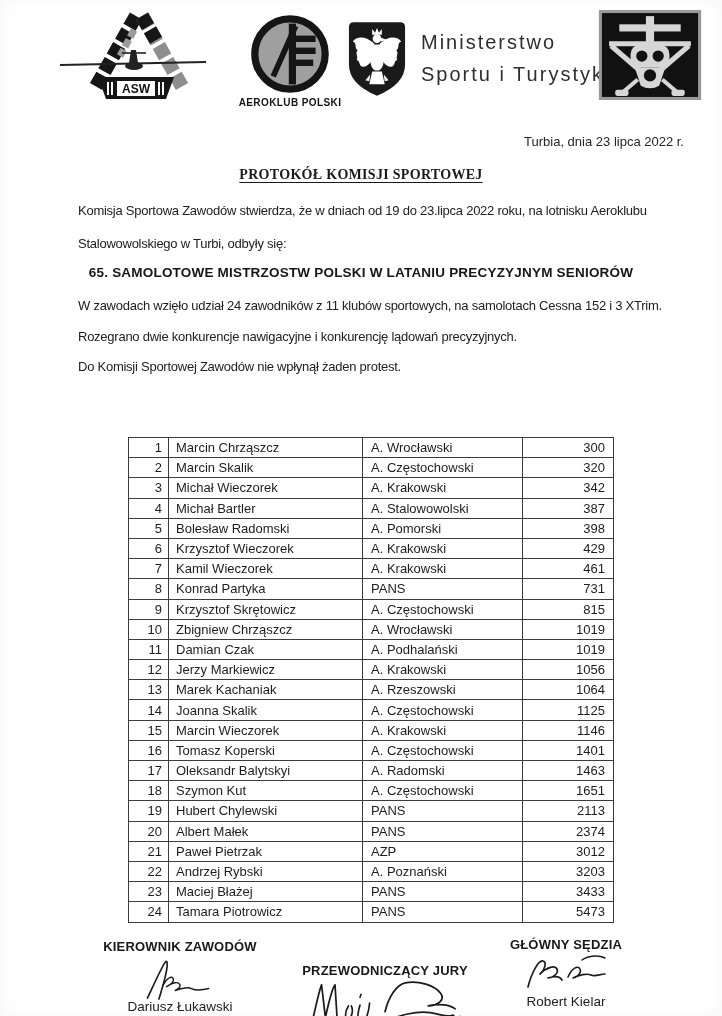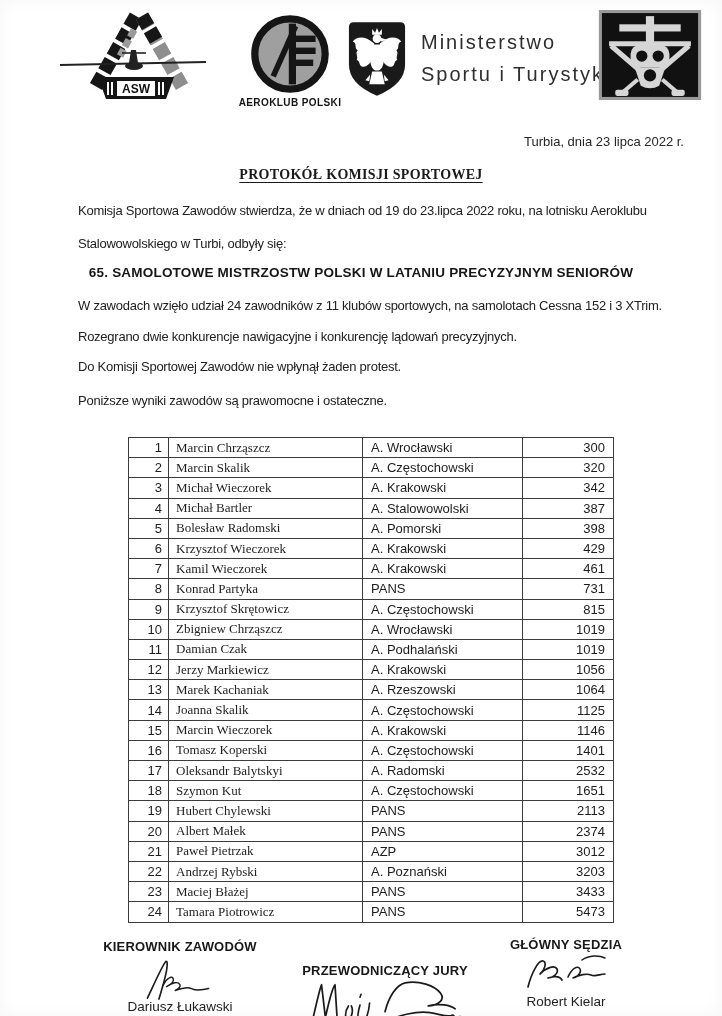--- a/index.html
+++ b/index.html
@@ -46,21 +46,21 @@
   .results{
     position:absolute;left:128px;top:437px;width:452px;
     border-collapse:collapse;table-layout:fixed;
     font-size:13px;color:#1d1d1d;
   }
   .results td{
     border:1.4px solid #3b3b3b;height:19.2px;padding:0;
     overflow:hidden;white-space:nowrap;
   }
   .results td:nth-child(1){width:33px;text-align:right;padding-right:6px;}
-  .results td:nth-child(2){width:186px;text-align:left;padding-left:7px;font-family:Liberation Serif, serif;}
+  .results td:nth-child(2){width:186px;text-align:left;padding-left:7px;}
   .results td:nth-child(3){width:151px;text-align:left;padding-left:8px;}
   .results td:nth-child(4){width:82px;text-align:right;padding-right:8px;}
   
   .sig-block{position:absolute;text-align:center;}
   .sig-1{left:95px;top:939px;width:170px;}
   .sig-2{left:292px;top:963px;width:186px;}
   .sig-3{left:482px;top:937px;width:168px;}
   .sig-role{font-size:13px;font-weight:bold;letter-spacing:0.2px;color:#181818;}
   .sig-scribble{display:block;margin:1px auto 0;}
   .sig-name{font-size:13.5px;color:#222;margin-top:-2px;}
@@ -162,21 +162,20 @@
   </div>
 
   <div class="bodyline" style="top:203px">Komisja Sportowa Zawodów stwierdza, że w dniach od 19 do 23.lipca 2022 roku, na lotnisku  Aeroklubu</div>
   <div class="bodyline" style="top:236px">Stalowowolskiego w Turbi, odbyły się:</div>
 
   <div class="subtitle">65. SAMOLOTOWE MISTRZOSTW POLSKI W LATANIU PRECYZYJNYM SENIORÓW</div>
 
   <div class="bodyline" style="top:298px">W zawodach wzięło udział 24 zawodników z  11 klubów sportowych, na samolotach Cessna 152 i 3 XTrim.</div>
   <div class="bodyline" style="top:329px">Rozegrano dwie konkurencje nawigacyjne i konkurencję lądowań precyzyjnych.</div>
   <div class="bodyline" style="top:359px">Do Komisji Sportowej Zawodów nie wpłynął żaden protest.</div>
-  <div class="bodyline" style="top:393px">Poniższe wyniki zawodów są prawomocne i ostateczne.</div>
 
   <table class="results">
     <tbody>
         <tr>
           <td>1</td>
           <td>Marcin Chrząszcz</td>
           <td>A. Wrocławski</td>
           <td>300</td>
         </tr>
         <tr>
@@ -266,21 +265,21 @@
         <tr>
           <td>16</td>
           <td>Tomasz Koperski</td>
           <td>A. Częstochowski</td>
           <td>1401</td>
         </tr>
         <tr>
           <td>17</td>
           <td>Oleksandr Balytskyi</td>
           <td>A. Radomski</td>
-          <td>2532</td>
+          <td>1463</td>
         </tr>
         <tr>
           <td>18</td>
           <td>Szymon Kut</td>
           <td>A. Częstochowski</td>
           <td>1651</td>
         </tr>
         <tr>
           <td>19</td>
           <td>Hubert Chylewski</td>

